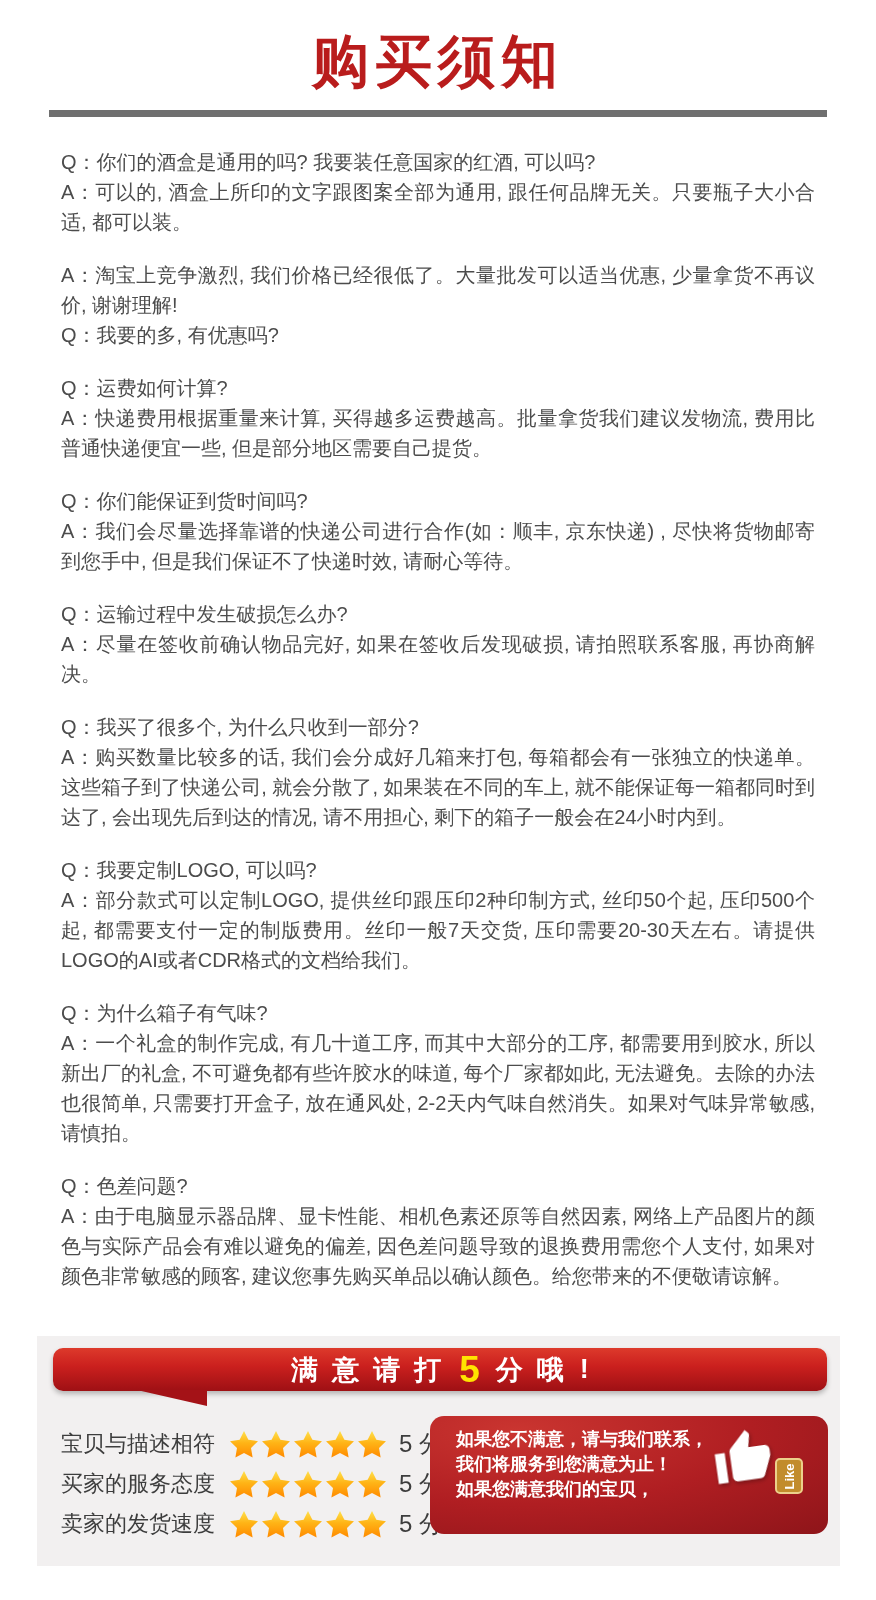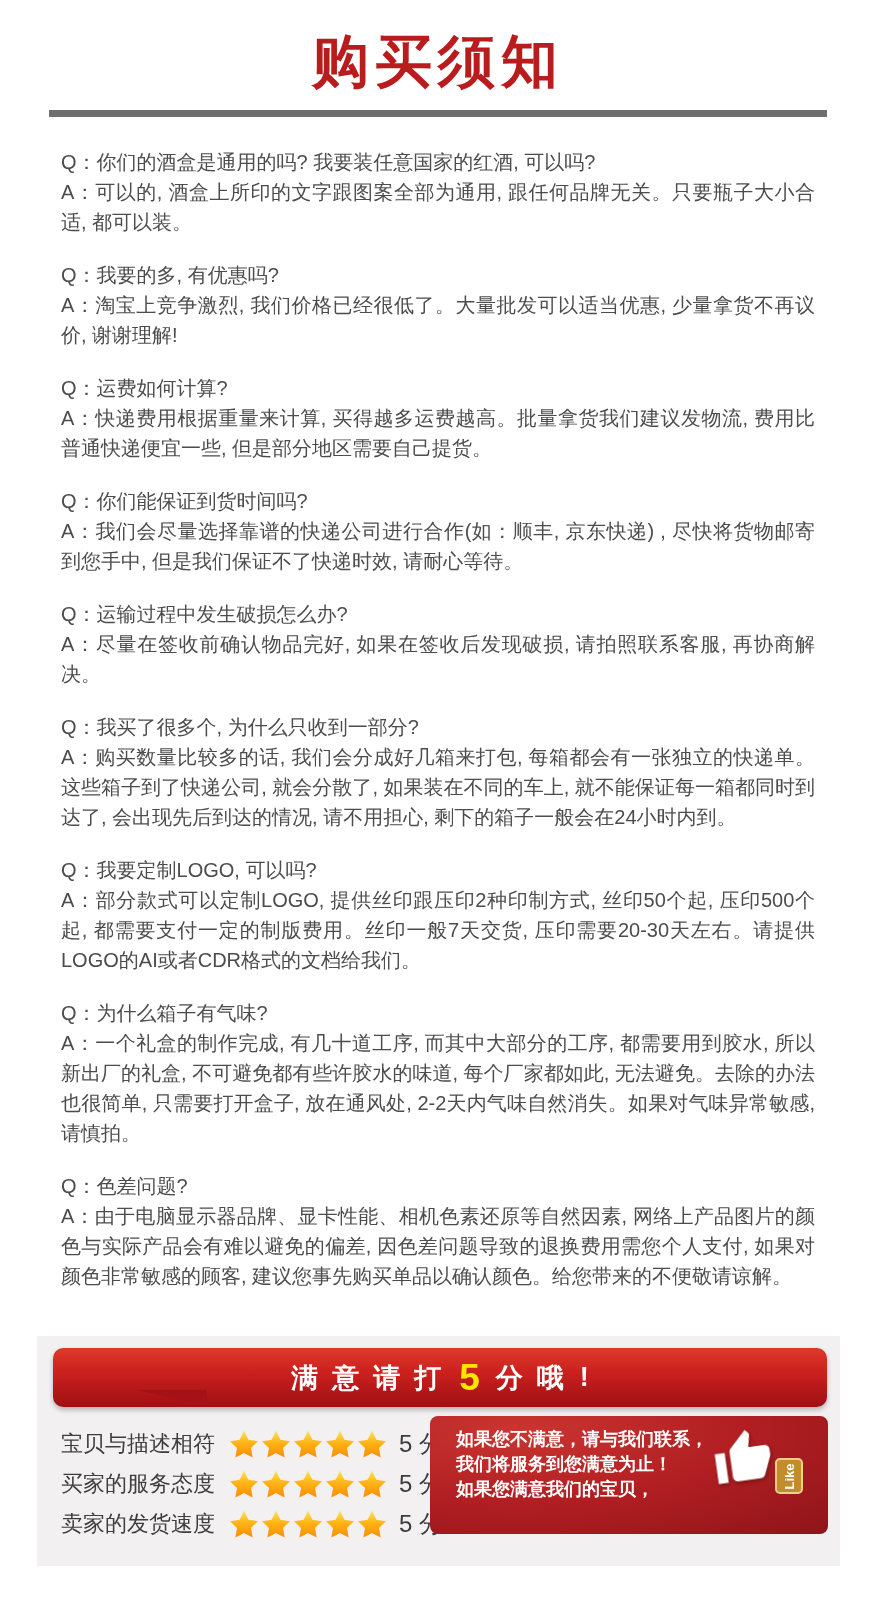--- a/index.html
+++ b/index.html
@@ -44,21 +44,21 @@
     top: 1336px;
     width: 803px;
     height: 230px;
     background: #f2f0f0;
   }
   .banner {
     position: absolute;
     left: 16px;
     top: 12px;
     width: 774px;
-    height: 59px;
+    height: 43px;
     border-radius: 10px;
     background: linear-gradient(180deg, #dd3a2b 0%, #cb201e 42%, #9e1014 100%);
     box-shadow: 0 3px 5px rgba(0,0,0,0.25);
     display: flex;
     align-items: center;
     justify-content: center;
     color: #ffffff;
     font-weight: bold;
     font-size: 27px;
   }
@@ -92,21 +92,21 @@
   .stars { display: flex; gap: 2px; margin-left: 14px; }
   .star { width: 30px; height: 30px; }
   .row-score { font-size: 24px; color: #3d3d3d; margin-left: 12px; white-space: nowrap; }
 
   .promise-box {
     position: absolute;
     left: 393px;
     top: 80px;
     width: 398px;
     height: 118px;
-    border-radius: 8px;
+    border-radius: 14px;
     background: radial-gradient(130% 140% at 22% 12%, #ca3530 0%, #b01e22 45%, #841217 100%);
     color: #ffffff;
   }
   .promise-lines { padding: 11px 0 0 26px; }
   .promise-lines p {
     margin: 0;
     font-size: 18px;
     line-height: 25px;
     font-weight: bold;
     white-space: nowrap;
@@ -167,22 +167,22 @@
   <h1 class="title">购买须知</h1>
   <div class="divider"></div>
 
   <section class="faq">
     <div class="faq-item">
       <p><span class="qa-prefix">Q：</span><span class="q-text">你们的酒盒是通用的吗? 我要装任意国家的红酒, 可以吗?</span></p>
       <p><span class="qa-prefix">A：</span><span class="a-text">可以的, 酒盒上所印的文字跟图案全部为通用, 跟任何品牌无关。只要瓶子大小合适, 都可以装。</span></p>
     </div>
 
     <div class="faq-item">
+      <p><span class="qa-prefix">A：</span><span class="a-text">淘宝上竞争激烈, 我们价格已经很低了。大量批发可以适当优惠, 少量拿货不再议价, 谢谢理解!</span></p>
       <p><span class="qa-prefix">Q：</span><span class="q-text">我要的多, 有优惠吗?</span></p>
-      <p><span class="qa-prefix">A：</span><span class="a-text">淘宝上竞争激烈, 我们价格已经很低了。大量批发可以适当优惠, 少量拿货不再议价, 谢谢理解!</span></p>
     </div>
 
     <div class="faq-item">
       <p><span class="qa-prefix">Q：</span><span class="q-text">运费如何计算?</span></p>
       <p><span class="qa-prefix">A：</span><span class="a-text">快递费用根据重量来计算, 买得越多运费越高。批量拿货我们建议发物流, 费用比普通快递便宜一些, 但是部分地区需要自己提货。</span></p>
     </div>
 
     <div class="faq-item">
       <p><span class="qa-prefix">Q：</span><span class="q-text">你们能保证到货时间吗?</span></p>
       <p><span class="qa-prefix">A：</span><span class="a-text">我们会尽量选择靠谱的快递公司进行合作(如：顺丰, 京东快递) , 尽快将货物邮寄到您手中, 但是我们保证不了快递时效, 请耐心等待。</span></p>

